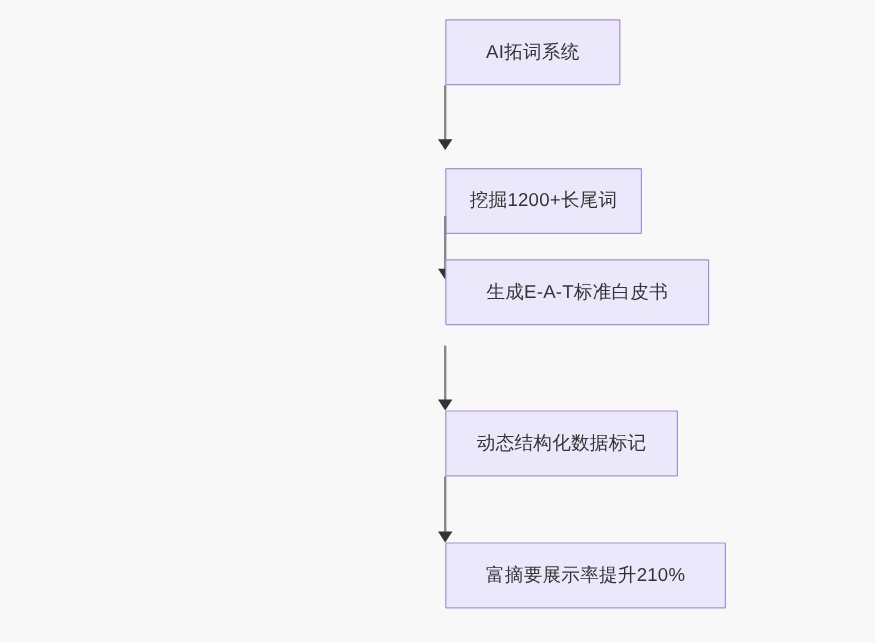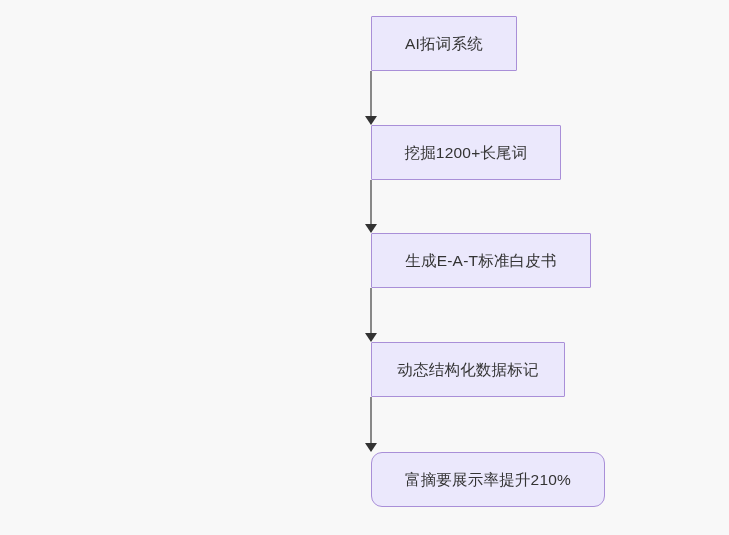--- a/index.html
+++ b/index.html
@@ -55,24 +55,24 @@
   .edge-head {
     width: 0;
     height: 0;
     border-left: 6px solid transparent;
     border-right: 6px solid transparent;
     border-top: 9px solid #333333;
     margin-top: -1px;
   }
   
   #node-0 { width: 146px; top: 16px;  margin-left: -73px;  }
-  #node-1 { width: 190px; top: 125px; margin-left: -95px;  }
-  #node-2 { width: 220px; top: 233px; margin-left: -110px; }
+  #node-1 { width: 164px; top: 140px; margin-left: -95px;  }
+  #node-2 { width: 220px; top: 216px; margin-left: -110px; }
   #node-3 { width: 194px; top: 342px; margin-left: -107px; }
-  #node-4 { width: 234px; top: 452px; margin-left: -117px; border-radius: 11px; }
+  #node-4 { width: 234px; top: 452px; margin-left: -117px; }
 
   #edge-0 { top: 71px;  height: 54px; }
   #edge-1 { top: 180px; height: 53px; }
   #edge-2 { top: 288px; height: 54px; }
   #edge-3 { top: 397px; height: 55px; }
 
   
   #flowchart > * { margin-left: 6.5px; }
 </style>
 </head>

